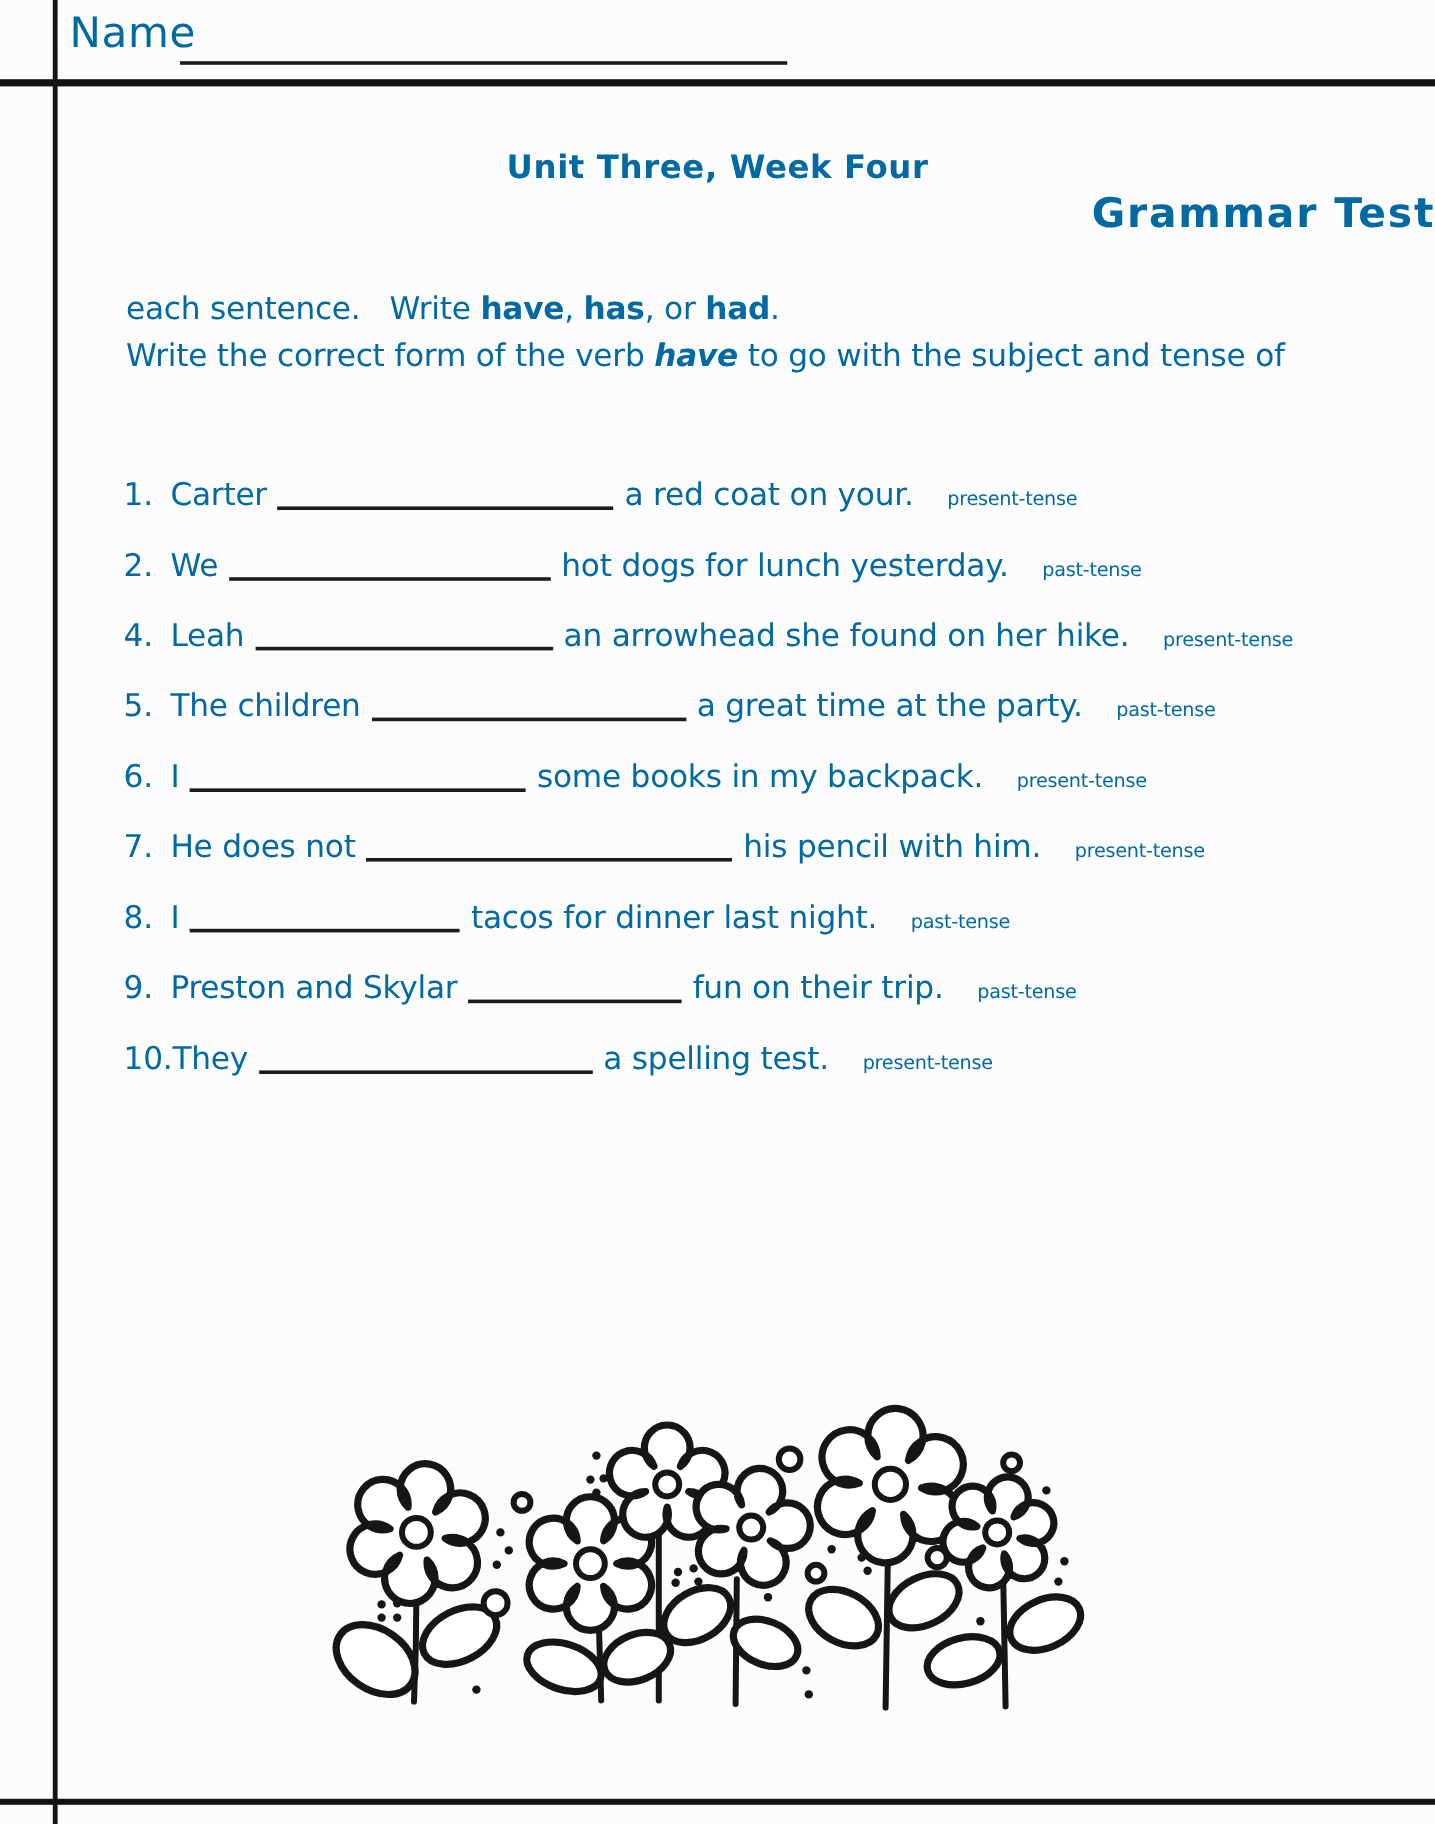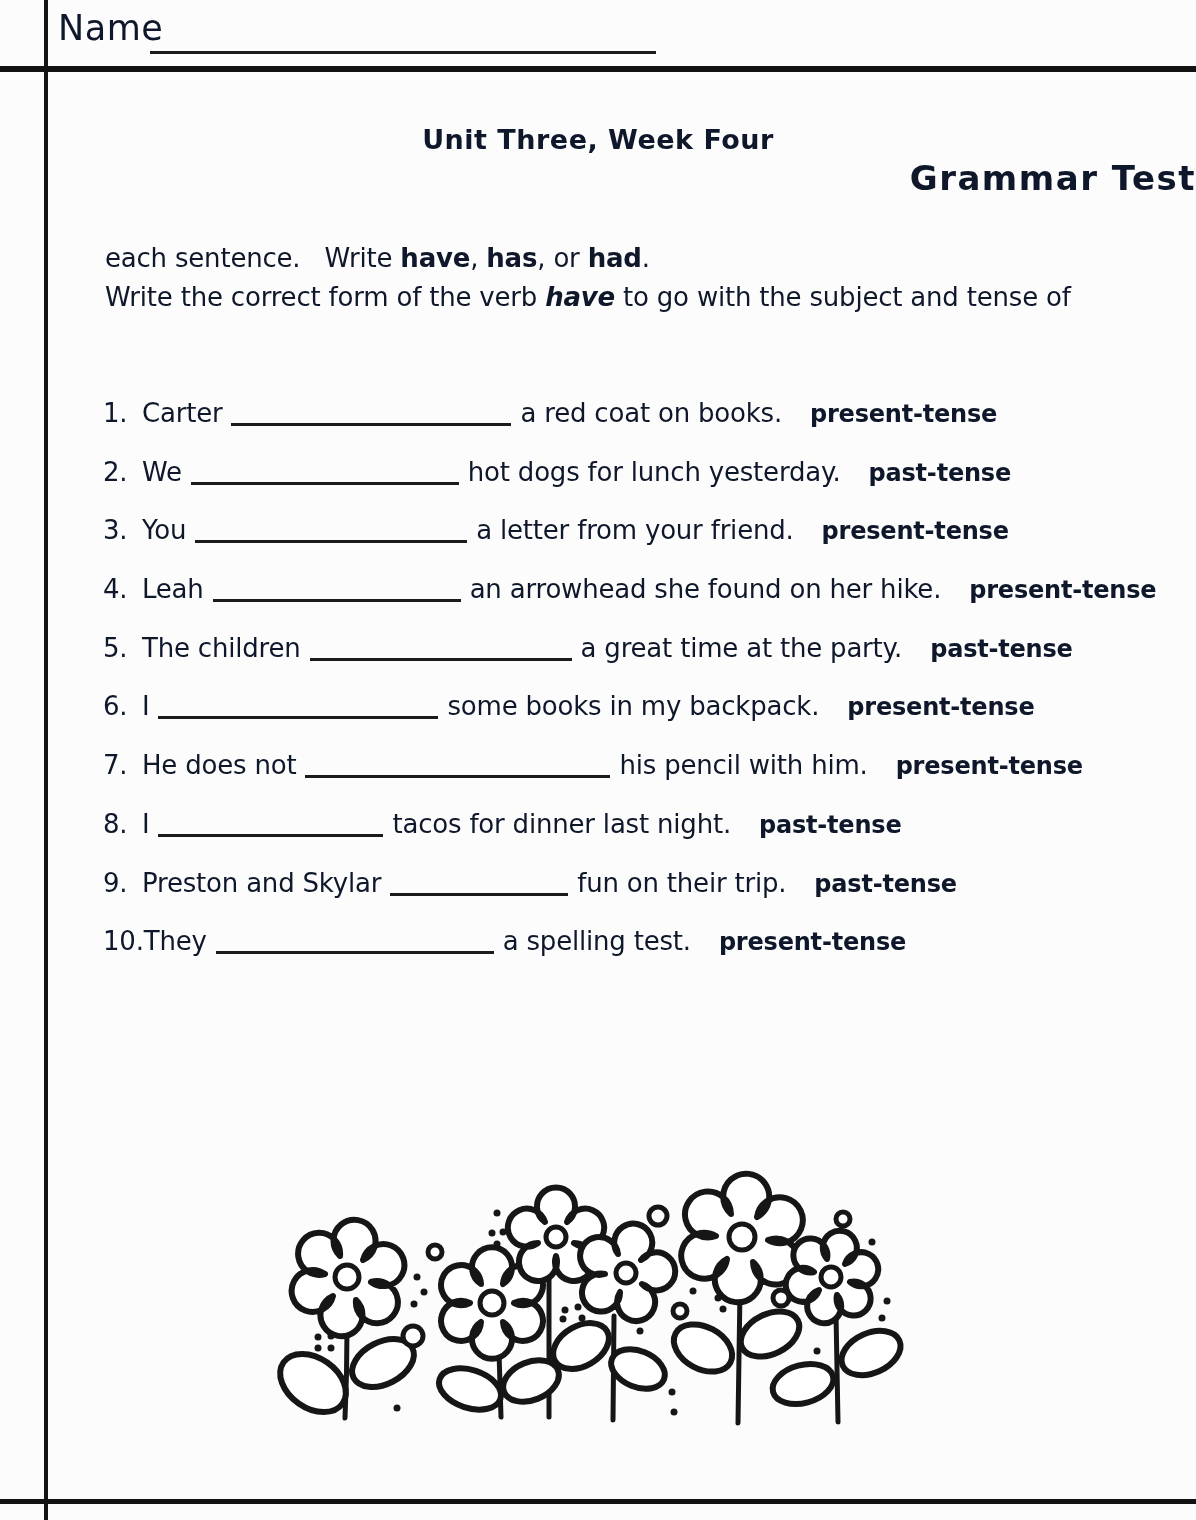--- a/index.html
+++ b/index.html
@@ -1,19 +1,19 @@
 <!DOCTYPE html>
 <html><head>
 <meta charset="utf-8">
 <style>
   html,body { margin:0; padding:0; background:#ffffff; }
   .page {
     position:relative; width:1196px; height:1520px;
     background:#fcfcfc; overflow:hidden;
-    font-family:"DejaVu Sans", sans-serif; color:#0f172a;
+    font-family:"DejaVu Sans", sans-serif; color:#0369a1;
   }
   
   .vline   { position:absolute; left:44px; top:0; width:4px; height:1520px; background:#141414; }
   .hline-top    { position:absolute; left:0; top:66px;  width:1196px; height:6px; background:#121212; }
   .hline-bottom { position:absolute; left:0; top:1499px; width:1196px; height:5px; background:#121212; }
 
   
   .name-label { position:absolute; left:58px; top:8px; font-size:35px; letter-spacing:0.5px; }
   .name-underline { position:absolute; left:150px; top:18px; width:506px; height:33px;
                     border-bottom:3px solid #1b1b1b; }
@@ -29,21 +29,21 @@
   .instr-line { white-space:pre; }
   .b  { font-weight:700; }
   .bi { font-weight:700; font-style:italic; }
 
   
   .questions { position:absolute; left:103px; top:384px; width:1093px; }
   .q-row  { height:58.7px; line-height:58.7px; white-space:nowrap; font-size:26px; letter-spacing:-0.2px; }
   .q-num  { display:inline-block; min-width:39px; }
   .q-blank{ display:inline-block; height:0.9em; border-bottom:3px solid #1b1b1b;
             position:relative; top:4px; margin:0 9px; }
-  .q-tense{ font-size:24px; font-weight:700; margin-left:28px; letter-spacing:-0.2px; }
+  .q-tense{ font-size:16px; font-weight:400; margin-left:28px; letter-spacing:-0.2px; }
 
   
   .flowers-svg { position:absolute; left:270px; top:1170px; }
   .ink-stroke { fill:#ffffff; stroke:#161616; stroke-width:6; stroke-linejoin:round; stroke-linecap:round; }
   .ink-line   { fill:none; stroke:#161616; stroke-width:5; stroke-linecap:round; }
   .ink-dot    { fill:#161616; stroke:none; }
   .ink-ring   { fill:#ffffff; stroke:#161616; stroke-width:5; }
 </style>
 </head>
 <body>
@@ -61,23 +61,22 @@
     <div class="title-l1">Unit Three, Week Four</div>
     <div class="title-l2">Grammar Test</div>
   </div>
 
   <div class="instructions">
     <div class="instr-line"><span>each sentence.   Write </span><span class="b">have</span><span>, </span><span class="b">has</span><span>, or </span><span class="b">had</span><span>.</span></div>
     <div class="instr-line"><span>Write the correct form of the verb </span><span class="bi">have</span><span> to go with the subject and tense of</span></div>
   </div>
 
   <div class="questions">
-      <div class="q-row"><span class="q-num">1.</span><span class="q-pre">Carter</span><span class="q-blank" style="width: 280px;"></span><span class="q-post">a red coat on books.</span><span class="q-tense">present-tense</span></div>
+      <div class="q-row"><span class="q-num">1.</span><span class="q-pre">Carter</span><span class="q-blank" style="width: 280px;"></span><span class="q-post">a red coat on your.</span><span class="q-tense">present-tense</span></div>
       <div class="q-row"><span class="q-num">2.</span><span class="q-pre">We</span><span class="q-blank" style="width: 268px;"></span><span class="q-post">hot dogs for lunch yesterday.</span><span class="q-tense">past-tense</span></div>
-      <div class="q-row"><span class="q-num">3.</span><span class="q-pre">You</span><span class="q-blank" style="width: 272px;"></span><span class="q-post">a letter from your friend.</span><span class="q-tense">present-tense</span></div>
       <div class="q-row"><span class="q-num">4.</span><span class="q-pre">Leah</span><span class="q-blank" style="width: 248px;"></span><span class="q-post">an arrowhead she found on her hike.</span><span class="q-tense">present-tense</span></div>
       <div class="q-row"><span class="q-num">5.</span><span class="q-pre">The children</span><span class="q-blank" style="width: 262px;"></span><span class="q-post">a great time at the party.</span><span class="q-tense">past-tense</span></div>
       <div class="q-row"><span class="q-num">6.</span><span class="q-pre">I</span><span class="q-blank" style="width: 280px;"></span><span class="q-post">some books in my backpack.</span><span class="q-tense">present-tense</span></div>
       <div class="q-row"><span class="q-num">7.</span><span class="q-pre">He does not</span><span class="q-blank" style="width: 305px;"></span><span class="q-post">his pencil with him.</span><span class="q-tense">present-tense</span></div>
       <div class="q-row"><span class="q-num">8.</span><span class="q-pre">I</span><span class="q-blank" style="width: 225px;"></span><span class="q-post">tacos for dinner last night.</span><span class="q-tense">past-tense</span></div>
       <div class="q-row"><span class="q-num">9.</span><span class="q-pre">Preston and Skylar</span><span class="q-blank" style="width: 178px;"></span><span class="q-post">fun on their trip.</span><span class="q-tense">past-tense</span></div>
       <div class="q-row"><span class="q-num">10.</span><span class="q-pre">They</span><span class="q-blank" style="width: 278px;"></span><span class="q-post">a spelling test.</span><span class="q-tense">present-tense</span></div>
     </div>
 
   <svg class="flowers-svg" width="680" height="278" viewBox="270 1170 680 278" xmlns="http://www.w3.org/2000/svg">

